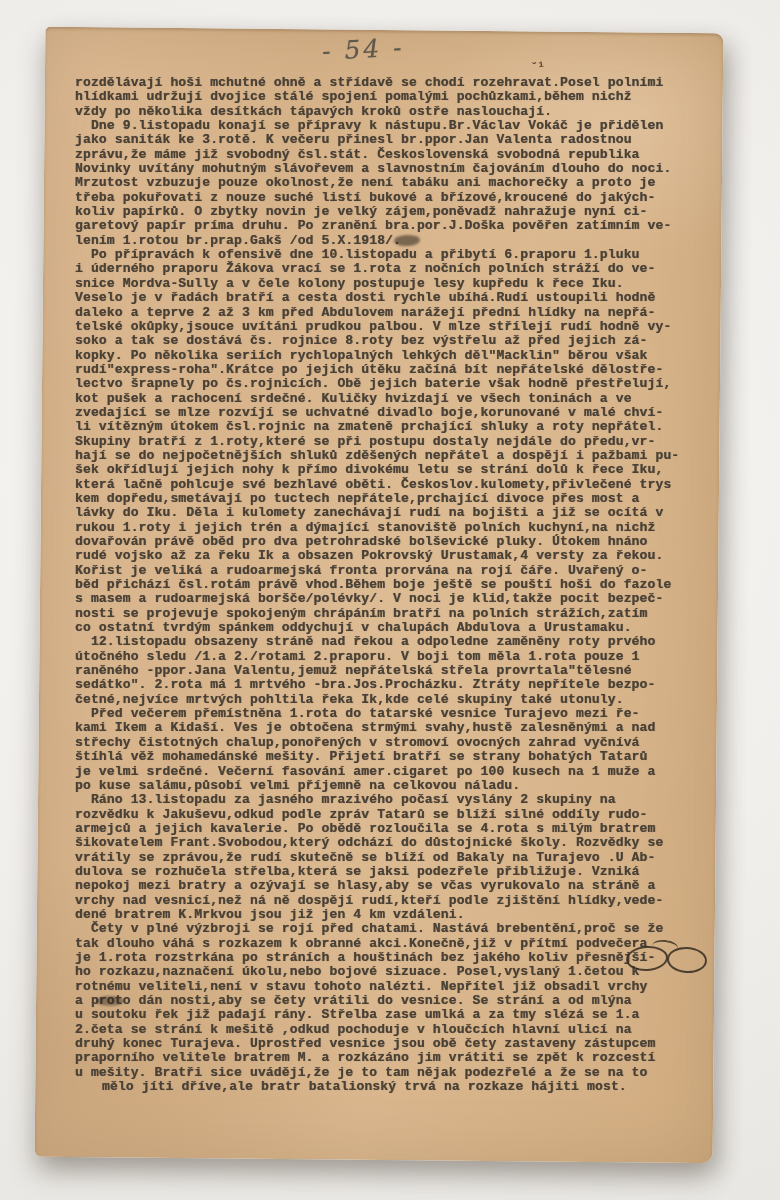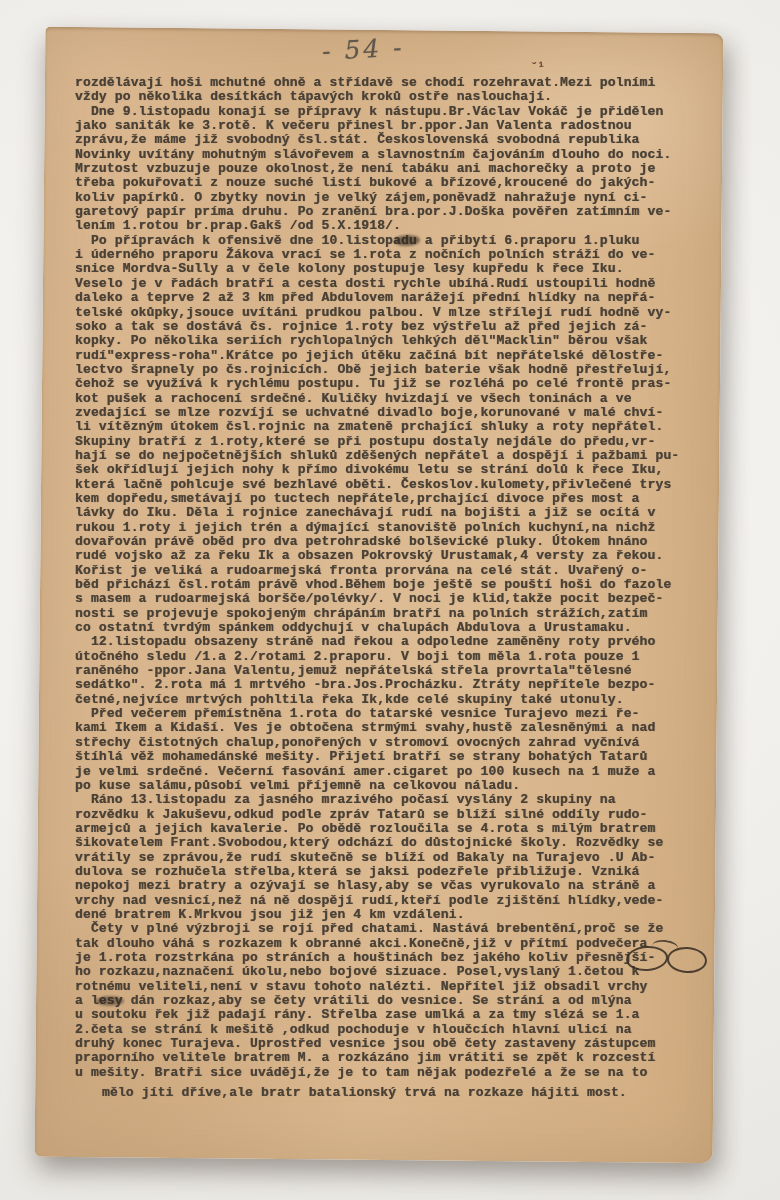--- a/index.html
+++ b/index.html
@@ -45,21 +45,21 @@
   .tline{
     white-space:pre;
     font-size:13px;
     line-height:14.35px;
     height:14.35px;
     letter-spacing:0.15px;
     font-weight:bold;
     color:#4a4136;
     text-shadow:0.4px 0.4px 0.7px rgba(74,65,54,0.55), -0.2px 0 0.4px rgba(74,65,54,0.35);
   }
-  .tline:last-child{margin-top:6px;padding-left:27px;}
+  .tline:last-child{padding-left:27px;}
   .caret-mark{
     position:absolute;
     left:531px;top:60px;
     font-size:13px;
     font-weight:bold;
     color:#6d4234;
     transform:rotate(-8deg);
     letter-spacing:-1px;
   }
   .ink-smudge{
@@ -88,55 +88,55 @@
 </style>
 </head>
 <body>
 
 <div class="stage">
   <div class="paper"></div>
 
   <div class="page-number">- 54 -</div>
 
   <div class="text-block">
-      <div class="tline">rozdělávají hoši mchutné ohně a střídavě se chodí rozehravat.Mezi polními</div>
+      <div class="tline">rozdělávají hoši mchutné ohně a střídavě se chodí rozehravat.Posel polními</div>
+      <div class="tline">hlídkami udržují dvojice stálé spojení pomalými pochůzkami,během nichž</div>
       <div class="tline">vždy po několika desítkách tápavých kroků ostře naslouchají.</div>
       <div class="tline">  Dne 9.listopadu konají se přípravy k nástupu.Br.Václav Vokáč je přidělen</div>
       <div class="tline">jako saniták ke 3.rotě. K večeru přinesl br.ppor.Jan Valenta radostnou</div>
       <div class="tline">zprávu,že máme již svobodný čsl.stát. Československá svobodná republika</div>
       <div class="tline">Novinky uvítány mohutným slávořevem a slavnostním čajováním dlouho do noci.</div>
       <div class="tline">Mrzutost vzbuzuje pouze okolnost,že není tabáku ani machorečky a proto je</div>
       <div class="tline">třeba pokuřovati z nouze suché listí bukové a břízové,kroucené do jakých-</div>
       <div class="tline">koliv papírků. O zbytky novin je velký zájem,poněvadž nahražuje nyní ci-</div>
       <div class="tline">garetový papír príma druhu. Po zranění bra.por.J.Doška pověřen zatímním ve-</div>
       <div class="tline">lením 1.rotou br.prap.Gakš /od 5.X.1918/.</div>
       <div class="tline">  Po přípravách k ofensivě dne 10.listopadu a přibytí 6.praporu 1.pluku</div>
       <div class="tline">i úderného praporu Žákova vrací se 1.rota z nočních polních stráží do ve-</div>
       <div class="tline">snice Mordva-Sully a v čele kolony postupuje lesy kupředu k řece Iku.</div>
       <div class="tline">Veselo je v řadách bratří a cesta dosti rychle ubíhá.Rudí ustoupili hodně</div>
       <div class="tline">daleko a teprve 2 až 3 km před Abdulovem narážejí přední hlídky na nepřá-</div>
       <div class="tline">telské okůpky,jsouce uvítáni prudkou palbou. V mlze střílejí rudí hodně vy-</div>
-      <div class="tline">soko a tak se dostává čs. rojnice 1.roty bez výstřelu až před jejich zá-</div>
+      <div class="tline">soko a tak se dostává čs. rojnice 8.roty bez výstřelu až před jejich zá-</div>
       <div class="tline">kopky. Po několika seriích rychlopalných lehkých děl"Macklin" běrou však</div>
       <div class="tline">rudí"express-roha".Krátce po jejich útěku začíná bít nepřátelské dělostře-</div>
       <div class="tline">lectvo šrapnely po čs.rojnicích. Obě jejich baterie však hodně přestřelují,</div>
-      <div class="tline">čehož se využívá k rychlému postupu. Tu již se rozléhá po celé frontě pras-</div>
       <div class="tline">kot pušek a rachocení srdečné. Kuličky hvizdají ve všech toninách a ve</div>
       <div class="tline">zvedající se mlze rozvíjí se uchvatné divadlo boje,korunované v malé chví-</div>
       <div class="tline">li vítězným útokem čsl.rojnic na zmateně prchající shluky a roty nepřátel.</div>
       <div class="tline">Skupiny bratří z 1.roty,které se při postupu dostaly nejdále do předu,vr-</div>
       <div class="tline">hají se do nejpočetnějších shluků zděšených nepřátel a dospějí i pažbami pu-</div>
       <div class="tline">šek okřídlují jejich nohy k přímo divokému letu se strání dolů k řece Iku,</div>
       <div class="tline">která lačně pohlcuje své bezhlavé oběti. Českoslov.kulomety,přivlečené trys</div>
       <div class="tline">kem dopředu,smetávají po tuctech nepřátele,prchající divoce přes most a</div>
-      <div class="tline">lávky do Iku. Děla i rojnice zanechávají rudí na bojišti a již se ocítá v</div>
+      <div class="tline">lávky do Iku. Děla i kulomety zanechávají rudí na bojišti a již se ocítá v</div>
       <div class="tline">rukou 1.roty i jejich trén a dýmající stanoviště polních kuchyní,na nichž</div>
       <div class="tline">dovařován právě oběd pro dva petrohradské bolševické pluky. Útokem hnáno</div>
       <div class="tline">rudé vojsko až za řeku Ik a obsazen Pokrovský Urustamak,4 versty za řekou.</div>
-      <div class="tline">Kořist je veliká a rudoarmejská fronta prorvána na celé stát. Uvařený o-</div>
+      <div class="tline">Kořist je veliká a rudoarmejská fronta prorvána na rojí čáře. Uvařený o-</div>
       <div class="tline">běd přichází čsl.rotám právě vhod.Během boje ještě se pouští hoši do fazole</div>
       <div class="tline">s masem a rudoarmejská boršče/polévky/. V noci je klid,takže pocit bezpeč-</div>
       <div class="tline">nosti se projevuje spokojeným chrápáním bratří na polních strážích,zatím</div>
       <div class="tline">co ostatní tvrdým spánkem oddychují v chalupách Abdulova a Urustamaku.</div>
       <div class="tline">  12.listopadu obsazeny stráně nad řekou a odpoledne zaměněny roty prvého</div>
       <div class="tline">útočného sledu /1.a 2./rotami 2.praporu. V boji tom měla 1.rota pouze 1</div>
       <div class="tline">raněného -ppor.Jana Valentu,jemuž nepřátelská střela provrtala"tělesné</div>
       <div class="tline">sedátko". 2.rota má 1 mrtvého -bra.Jos.Procházku. Ztráty nepřítele bezpo-</div>
       <div class="tline">četné,nejvíce mrtvých pohltila řeka Ik,kde celé skupiny také utonuly.</div>
       <div class="tline">  Před večerem přemístněna 1.rota do tatarské vesnice Turajevo mezi ře-</div>
@@ -152,21 +152,21 @@
       <div class="tline">vrátily se zprávou,že rudí skutečně se blíží od Bakaly na Turajevo .U Ab-</div>
       <div class="tline">dulova se rozhučela střelba,která se jaksi podezřele přibližuje. Vzniká</div>
       <div class="tline">nepokoj mezi bratry a ozývají se hlasy,aby se včas vyrukovalo na stráně a</div>
       <div class="tline">vrchy nad vesnicí,než ná ně dospějí rudí,kteří podle zjištění hlídky,vede-</div>
       <div class="tline">dené bratrem K.Mrkvou jsou již jen 4 km vzdáleni.</div>
       <div class="tline">  Čety v plné výzbroji se rojí před chatami. Nastává brebentění,proč se že</div>
       <div class="tline">tak dlouho váhá s rozkazem k obranné akci.Konečně,již v přítmí podvečera</div>
       <div class="tline">je 1.rota rozstrkána po stráních a houštinách bez jakého koliv přesnější-</div>
       <div class="tline">ho rozkazu,naznačení úkolu,nebo bojové sizuace. Posel,vyslaný 1.četou k</div>
       <div class="tline">rotnému veliteli,není v stavu tohoto nalézti. Nepřítel již obsadil vrchy</div>
-      <div class="tline">a lesy dán rozkaz,aby se čety vrátili do vesnice. Se strání a od mlýna</div>
+      <div class="tline">a proto dán nosti,aby se čety vrátili do vesnice. Se strání a od mlýna</div>
       <div class="tline">u soutoku řek již padají rány. Střelba zase umlká a za tmy slézá se 1.a</div>
       <div class="tline">2.četa se strání k mešitě ,odkud pochoduje v hloučcích hlavní ulicí na</div>
       <div class="tline">druhý konec Turajeva. Uprostřed vesnice jsou obě čety zastaveny zástupcem</div>
       <div class="tline">praporního velitele bratrem M. a rozkázáno jim vrátiti se zpět k rozcestí</div>
       <div class="tline">u mešity. Bratři sice uvádějí,že je to tam nějak podezřelé a že se na to</div>
       <div class="tline">mělo jíti dříve,ale bratr batalionský trvá na rozkaze hájiti most.</div>
     </div>
 
   <div class="caret-mark">ˇ¹</div>
 

